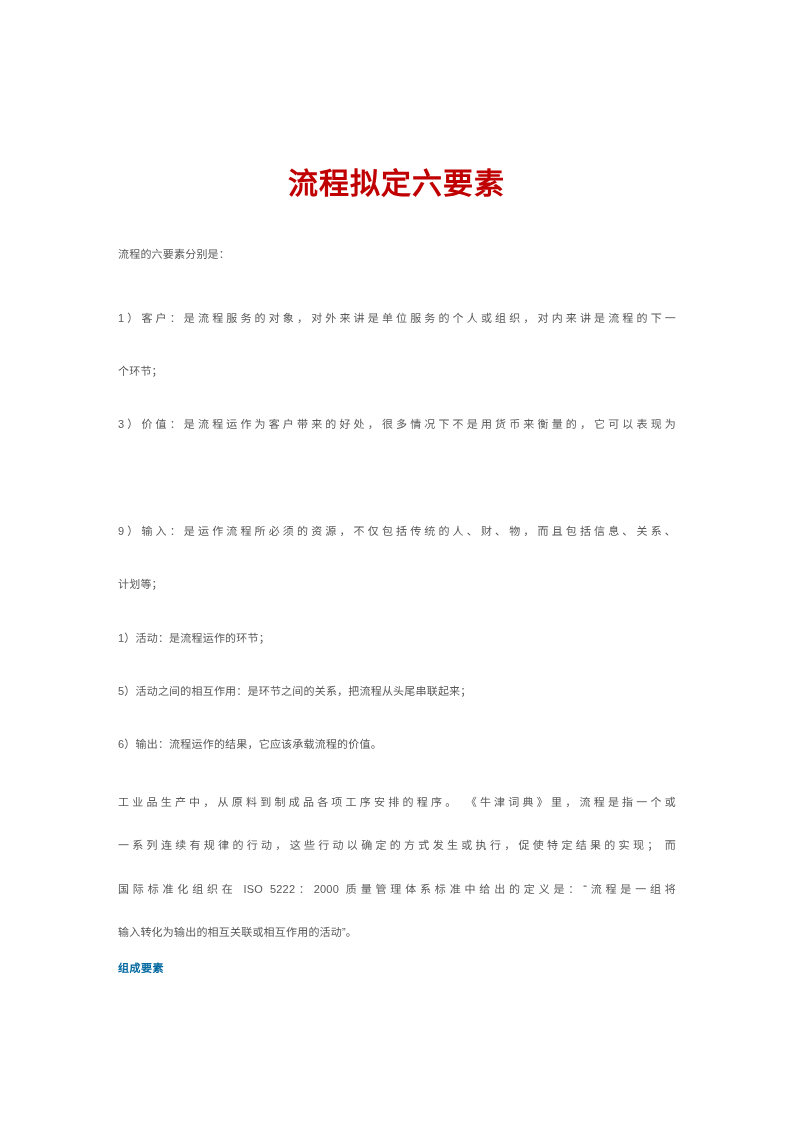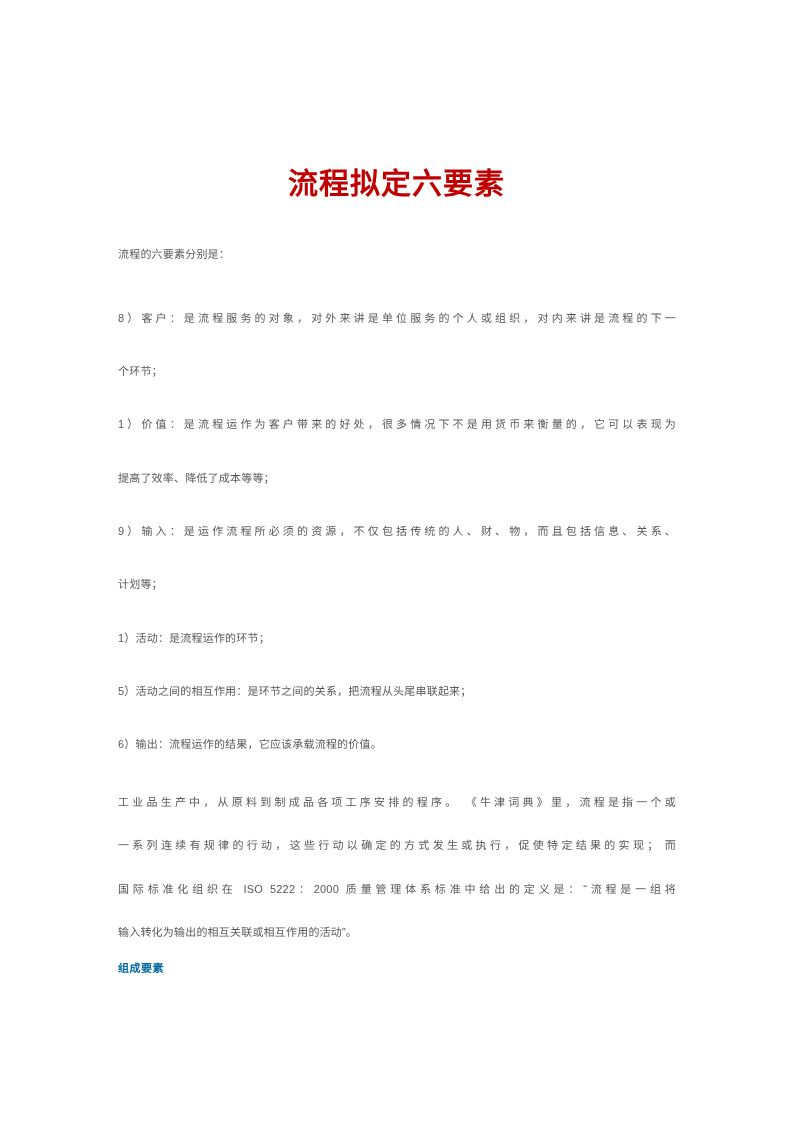--- a/index.html
+++ b/index.html
@@ -51,25 +51,24 @@
 </style>
 </head>
 <body>
 
 <div class="page">
 
   <h1 class="doc-title">流程拟定六要素</h1>
 
   <div class="line" style="top:244px">流程的六要素分别是：</div>
 
-  <div class="line just" style="top:308px">8）客户：是流程服务的对象，对外来讲是单位服务的个人或组织，对内来讲是流程的下一</div>
+  <div class="line just" style="top:308px">1）客户：是流程服务的对象，对外来讲是单位服务的个人或组织，对内来讲是流程的下一</div>
   <div class="line" style="top:361px">个环节；</div>
 
-  <div class="line just" style="top:414px">1）价值：是流程运作为客户带来的好处，很多情况下不是用货币来衡量的，它可以表现为</div>
-  <div class="line" style="top:468px">提高了效率、降低了成本等等；</div>
+  <div class="line just" style="top:414px">3）价值：是流程运作为客户带来的好处，很多情况下不是用货币来衡量的，它可以表现为</div>
 
   <div class="line just" style="top:521px">9）输入：是运作流程所必须的资源，不仅包括传统的人、财、物，而且包括信息、关系、</div>
   <div class="line" style="top:574px">计划等；</div>
 
   <div class="line" style="top:628px">1）活动：是流程运作的环节；</div>
 
   <div class="line" style="top:681px">5）活动之间的相互作用：是环节之间的关系，把流程从头尾串联起来；</div>
 
   <div class="line" style="top:734px">6）输出：流程运作的结果，它应该承载流程的价值。</div>
 

